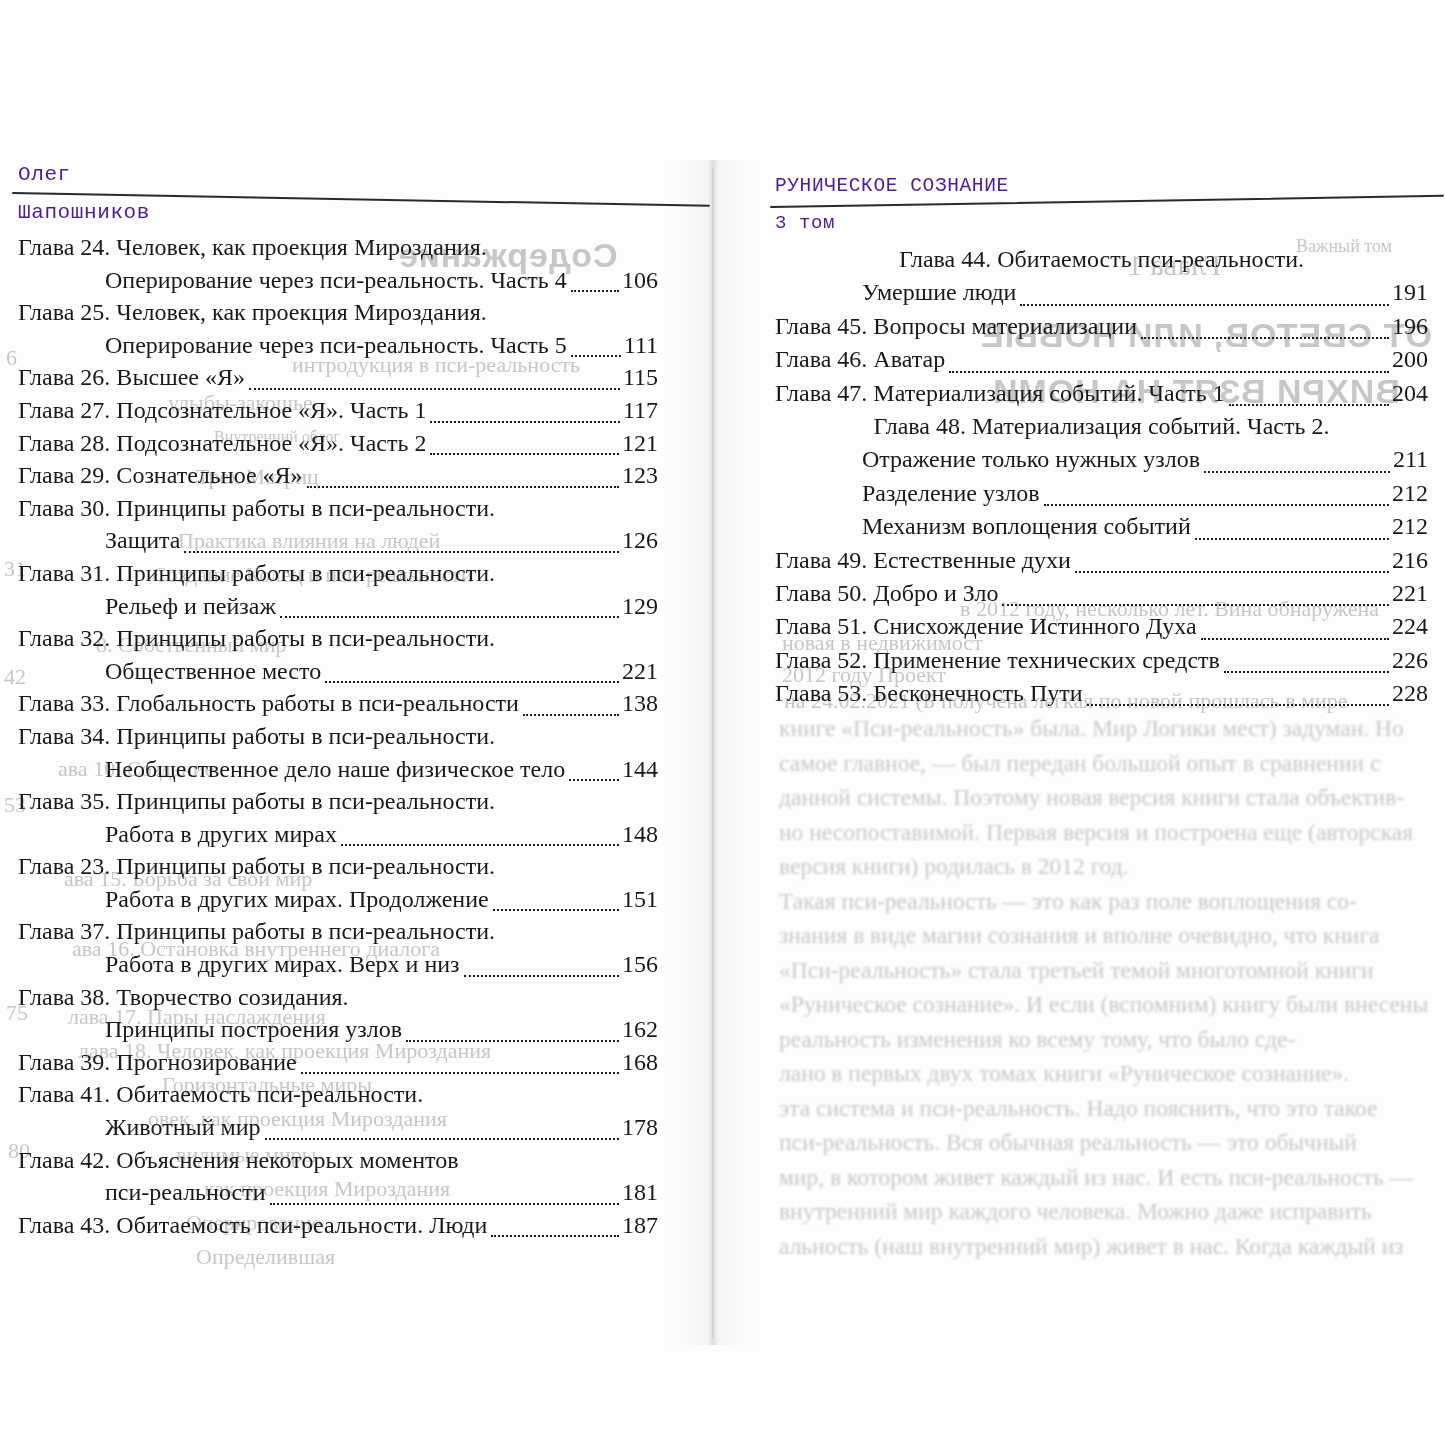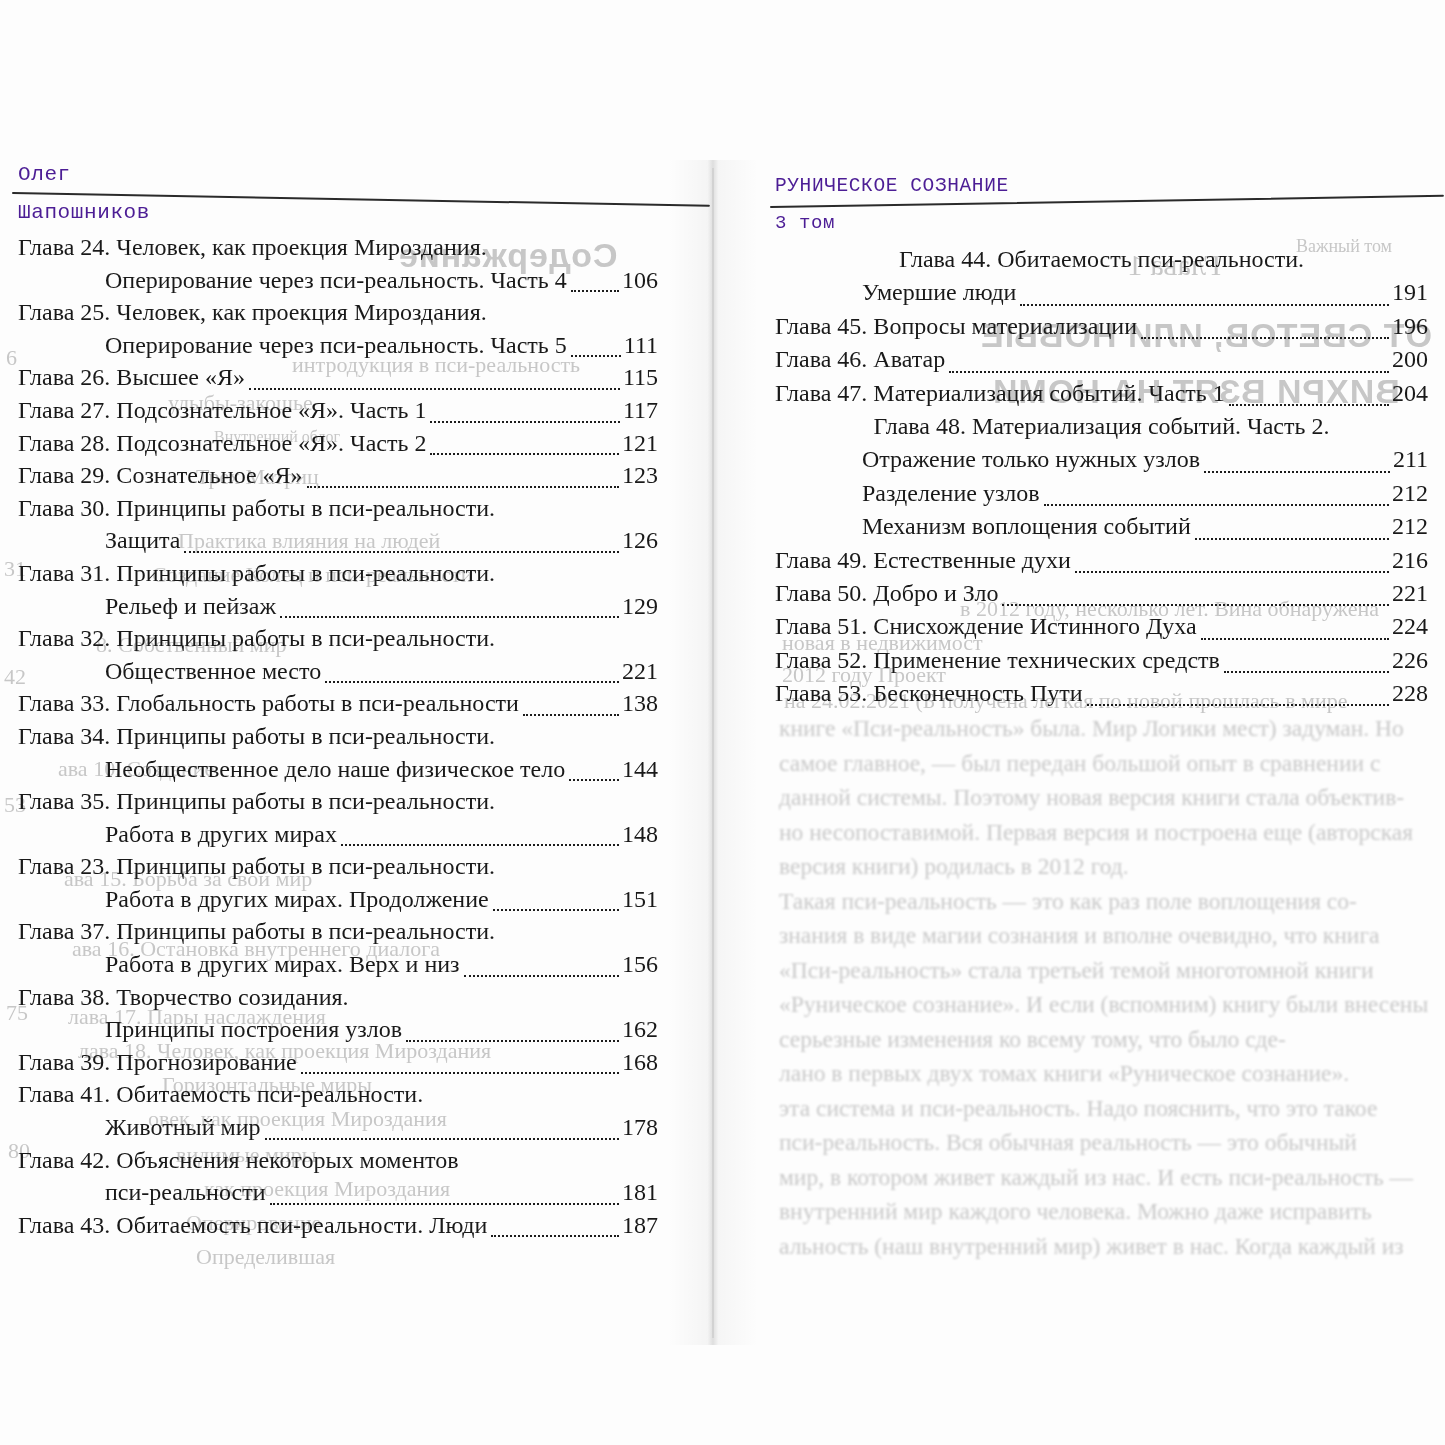--- a/index.html
+++ b/index.html
@@ -116,21 +116,21 @@
       <div class="bf" style="left: 784px; top: 688px; font-size: 22px;">на 24.02.2021 (Б получена легкая по новой прошлась в мире</div>
       <div class="bp-line" style="top: 715px;">книге «Пси-реальность» была. Мир Логики мест) задуман. Но</div>
       <div class="bp-line" style="top: 749.5px;">самое главное, — был передан большой опыт в сравнении с</div>
       <div class="bp-line" style="top: 784px;">данной системы. Поэтому новая версия книги стала объектив-</div>
       <div class="bp-line" style="top: 818.5px;">но несопоставимой. Первая версия и построена еще (авторская</div>
       <div class="bp-line" style="top: 853px;">версия книги) родилась в 2012 год.</div>
       <div class="bp-line" style="top: 887.5px;">Такая пси-реальность — это как раз поле воплощения со-</div>
       <div class="bp-line" style="top: 922px;">знания в виде магии сознания и вполне очевидно, что книга</div>
       <div class="bp-line" style="top: 956.5px;">«Пси-реальность» стала третьей темой многотомной книги</div>
       <div class="bp-line" style="top: 991px;">«Руническое сознание». И если (вспомним) книгу были внесены</div>
-      <div class="bp-line" style="top: 1025.5px;">серьезные изменения ко всему тому, что было сде-</div>
+      <div class="bp-line" style="top: 1025.5px;">реальность изменения ко всему тому, что было сде-</div>
       <div class="bp-line" style="top: 1060px;">лано в первых двух томах книги «Руническое сознание».</div>
       <div class="bp-line" style="top: 1094.5px;">эта система и пси-реальность. Надо пояснить, что это такое</div>
       <div class="bp-line" style="top: 1129px;">пси-реальность. Вся обычная реальность — это обычный</div>
       <div class="bp-line" style="top: 1163.5px;">мир, в котором живет каждый из нас. И есть пси-реальность —</div>
       <div class="bp-line" style="top: 1198px;">внутренний мир каждого человека. Можно даже исправить</div>
       <div class="bp-line" style="top: 1232.5px;">альность (наш внутренний мир) живет в нас. Когда каждый из</div>
     </div>
 
   <div class="toc" id="toc-left">
       <div class="toc-line">

